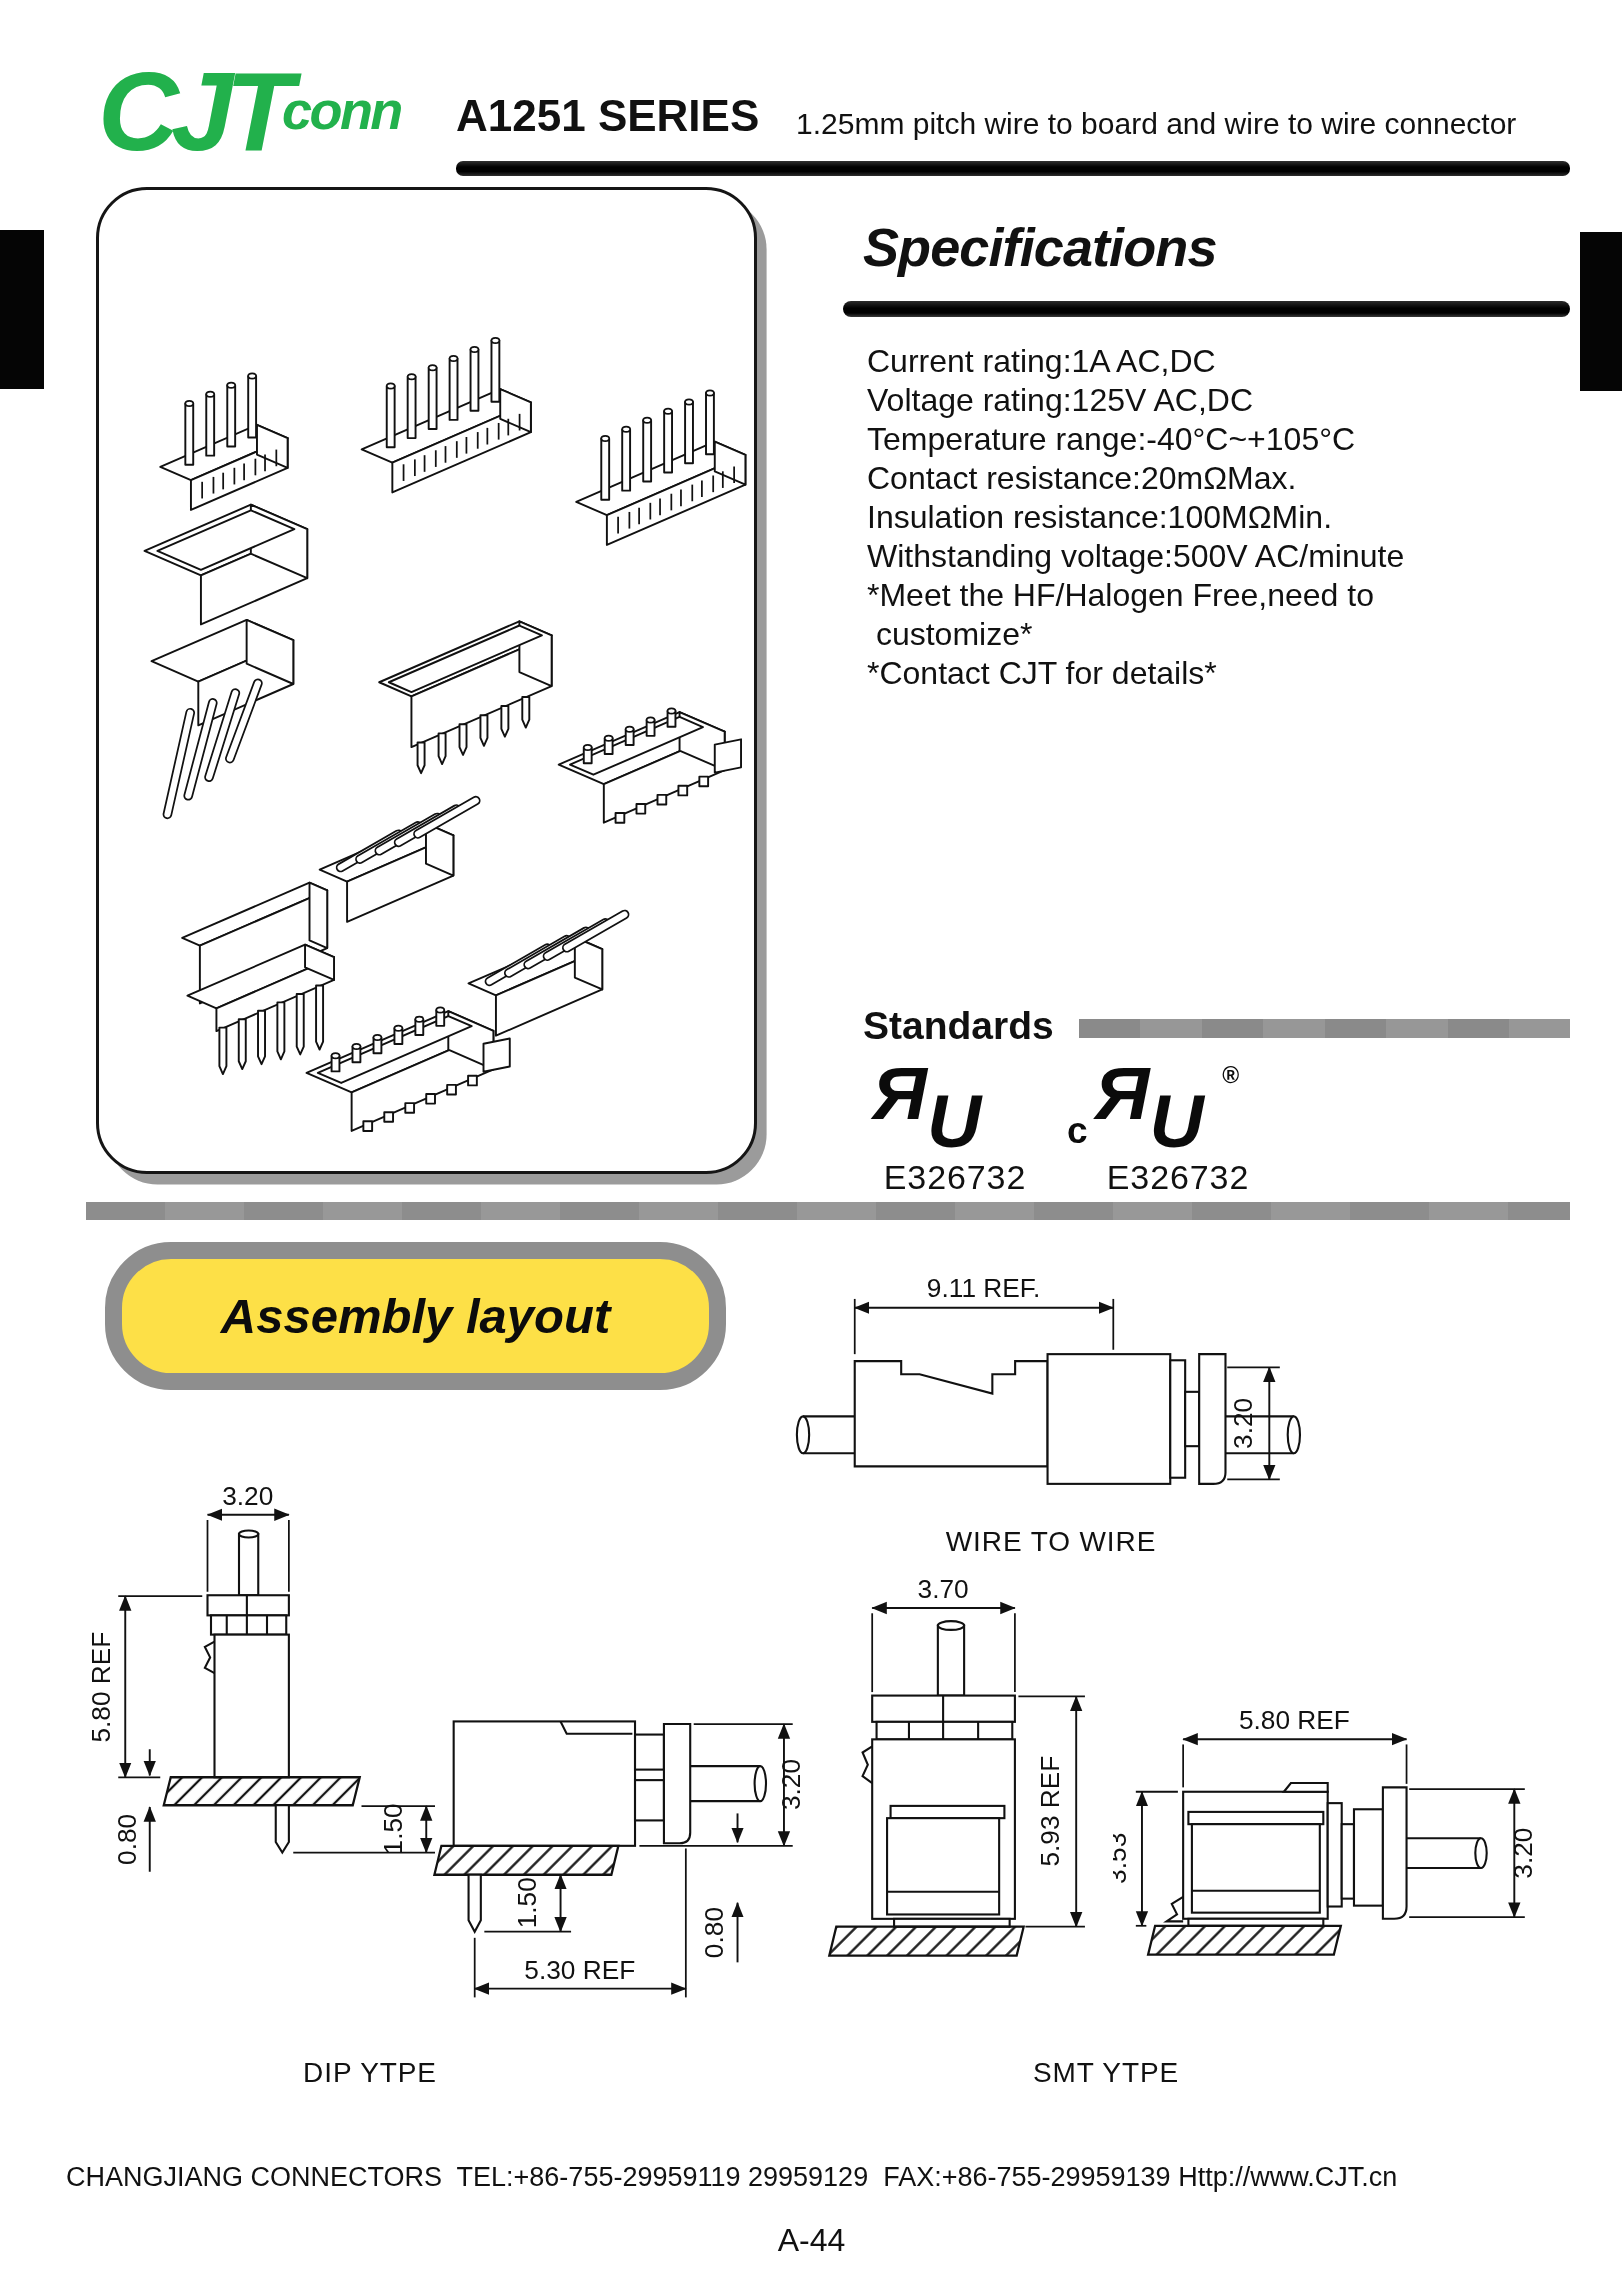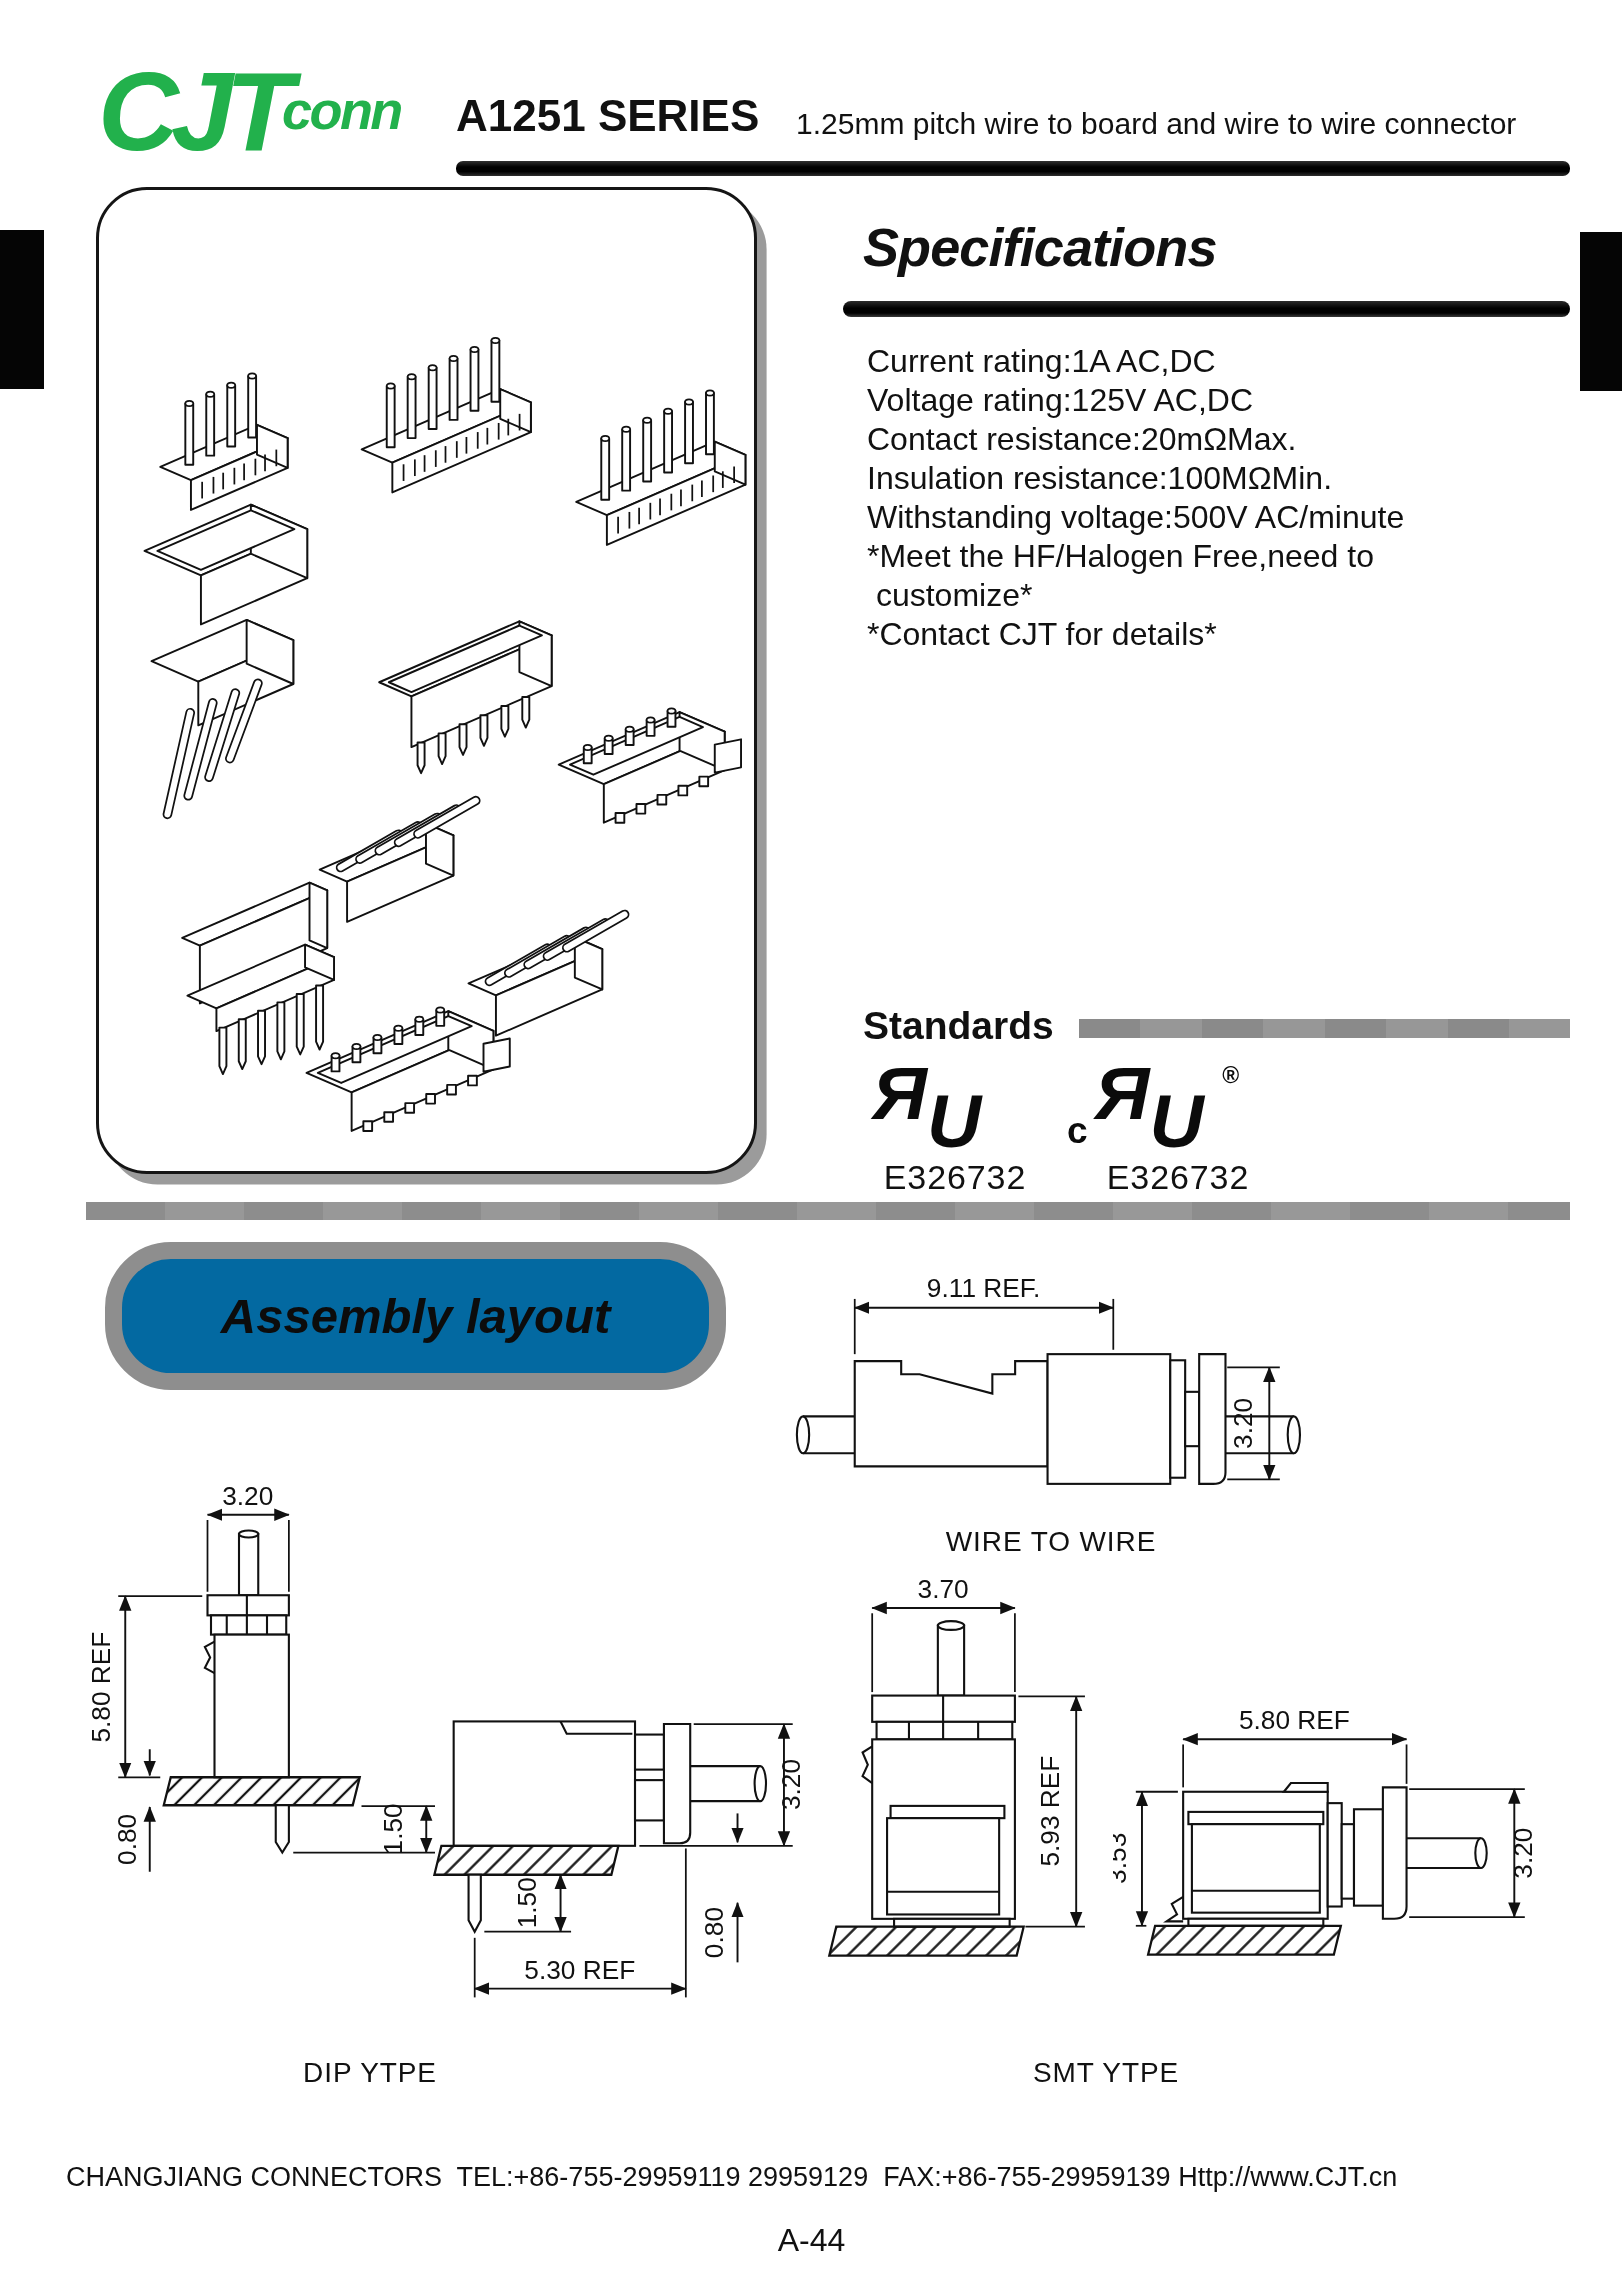--- a/index.html
+++ b/index.html
@@ -36,21 +36,21 @@
   .ul-r{position:absolute;left:5.3px;top:-12.3px;font-size:75px;font-weight:bold;}
   .ul-u{position:absolute;left:60px;top:16px;font-size:75px;font-weight:bold;}
   .ul-c{font-size:37px;font-weight:bold;margin-right:1.8px;margin-bottom:5.3px;}
   .ul-reg{font-size:23px;align-self:flex-start;margin-left:1.8px;}
   .cert{font-size:34px;letter-spacing:0.9px;}
 
   .divider{left:86px;top:1202px;width:1484px;height:17.5px;
            background:repeating-linear-gradient(90deg,#8d8d8d 0 79px,#989898 79px 158px);}
 
   .assembly-pill{left:105px;top:1242px;width:587px;height:114px;border:17.5px solid #8e8e8e;
-                 border-radius:66px;background:#0369a1;display:flex;align-items:center;justify-content:center;}
+                 border-radius:66px;background:#fde047;display:flex;align-items:center;justify-content:center;}
   .assembly-pill span{font-size:49px;font-weight:bold;font-style:italic;letter-spacing:0px;color:#0c0c0c;}
 
   .draw-label{font-size:28px;text-align:center;letter-spacing:0.9px;}
   .footer-contact{left:66px;top:2162px;font-size:27px;letter-spacing:0px;white-space:pre;text-align:center;}
   .page-number{left:0;top:2222px;width:1623px;text-align:center;font-size:32px;}
 
   svg text{font-family:"Liberation Sans",sans-serif;font-size:30px;fill:#111;}
   .geo{fill:#fff;stroke:#111;stroke-width:2.4;}
   .geo-n{fill:none;stroke:#111;stroke-width:2.4;}
   .dim{stroke:#111;stroke-width:2.2;fill:none;}
@@ -254,20 +254,21 @@
         <polygon points="421.5,1011.4 431.5,1011.4 431.5,1022.4 421.5,1022.4" fill="#fff" stroke="#111" stroke-width="2.2" stroke-linejoin="round"></polygon>
         <polygon points="439.1,974.8 469.1,968.8 469.1,1000.8 439.1,1006.8" fill="#fff" stroke="#111" stroke-width="2.2" stroke-linejoin="round"></polygon>
       </svg>
   </div>
 
   <div class="abs spec-title">Specifications</div>
   <div class="abs spec-bar"></div>
   <div class="abs spec-list">
     <div class="spec-line">Current rating:1A AC,DC</div>
     <div class="spec-line">Voltage rating:125V AC,DC</div>
+    <div class="spec-line">Temperature range:-40°C~+105°C</div>
     <div class="spec-line">Contact resistance:20mΩMax.</div>
     <div class="spec-line">Insulation resistance:100MΩMin.</div>
     <div class="spec-line">Withstanding voltage:500V AC/minute</div>
     <div class="spec-line">*Meet the HF/Halogen Free,need to</div>
     <div class="spec-line"> customize*</div>
     <div class="spec-line">*Contact CJT for details*</div>
   </div>
 
   <div class="abs standards-title">Standards</div>
   <div class="abs standards-bar"></div>

